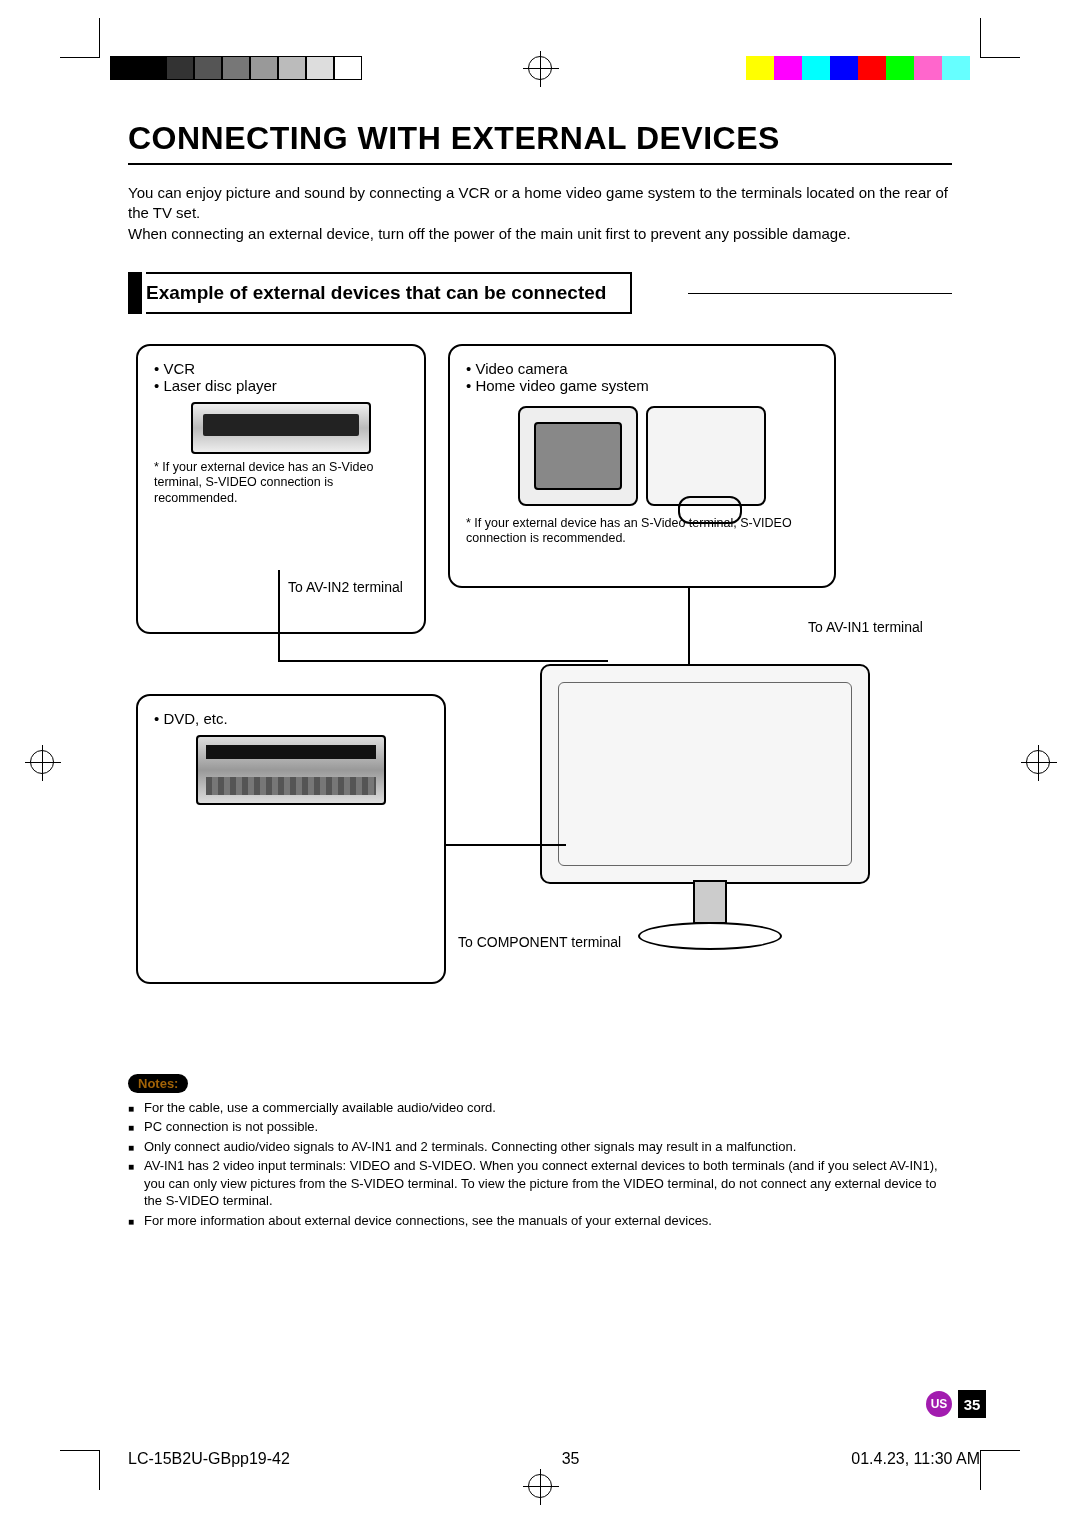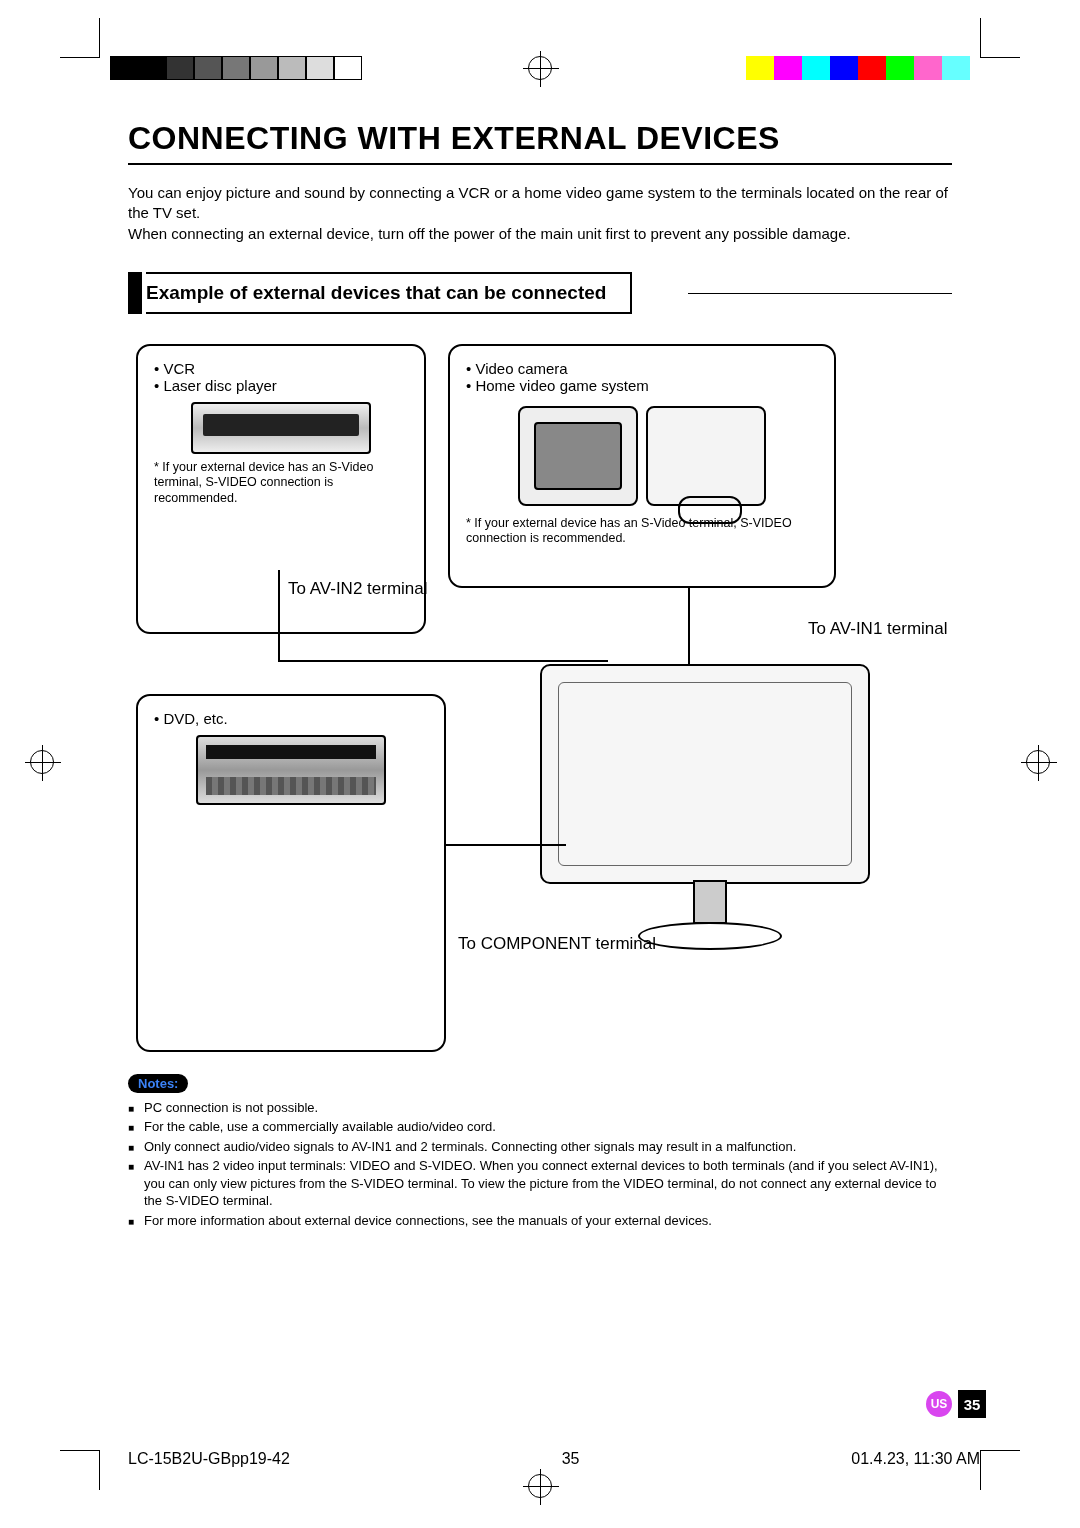--- a/index.html
+++ b/index.html
@@ -79,21 +79,21 @@
 
   .diagram-area { position: relative; height: 700px; }
 
   .box {
     position: absolute; border: 2px solid #000; border-radius: 14px;
     background: #fff; padding: 14px 16px 12px;
     font-size: 15px;
   }
   .box-a { left: 8px; top: 0; width: 290px; height: 290px; }
   .box-b { left: 320px; top: 0; width: 388px; height: 244px; }
-  .box-c { left: 8px; top: 350px; width: 310px; height: 358px; }
+  .box-c { left: 8px; top: 350px; width: 310px; height: 290px; }
 
   .bullets { list-style: none; margin-bottom: 8px; }
   .bullets li::before { content:'•  '; }
   .note-star { font-size: 12.5px; line-height: 1.25; margin-top: 6px; }
   .note-star::before { content:'*  '; }
 
   .device-img {
     margin: 6px auto 4px; display:flex; justify-content:center; align-items:center;
   }
   .vcr-shape { width: 180px; height: 52px; border:2px solid #000; border-radius:4px; position:relative; background:linear-gradient(#eee,#bbb,#eee); }
@@ -107,41 +107,41 @@
   .game-shape { background:#f4f4f4; position:relative;}
   .game-shape::after{content:'';position:absolute;left:30px;bottom:-20px;width:60px;height:24px;border:2px solid #000;border-radius:12px;}
 
   .tv-shape { position:absolute; left: 400px; top: 320px; width: 360px; height: 300px; }
   .tv-screen { position:absolute; left:12px; top:0; width:330px; height:220px; border:2px solid #000; border-radius:10px; background:#f6f6f6; }
   .tv-screen::after { content:''; position:absolute; left:16px; top:16px; right:16px; bottom:16px; border:1.5px solid #666; border-radius:6px;}
   .tv-stand { position:absolute; left:110px; top:216px; width:140px; height:70px;}
   .tv-stand::before{content:'';position:absolute;left:55px;top:0;width:30px;height:40px;background:#ccc;border:2px solid #000;}
   .tv-stand::after{content:'';position:absolute;left:0;bottom:0;width:140px;height:24px;border:2px solid #000;border-radius:50%;}
 
-  .conn-label { position:absolute; font-size:17px; }
+  .conn-label { position:absolute; font-size:14px; }
   .lbl-avin2 { left: 160px; top: 235px; }
   .lbl-avin1 { left: 680px; top: 275px; }
   .lbl-comp { left: 330px; top: 590px; }
 
   .connector-line { position:absolute; background:#000; }
 
   .notes-section { margin-top: 30px; font-size: 13px; }
   .notes-badge {
-    display:inline-block; background:#000; color:#3b82f6; border-radius:10px;
+    display:inline-block; background:#000; color:#a16207; border-radius:10px;
     padding: 2px 10px; font-size: 13px; font-weight:bold; margin-bottom:6px;
   }
   .notes-list { list-style:none; }
   .notes-list li { padding-left: 16px; position:relative; line-height:1.35; margin-bottom:2px;}
   .notes-list li::before { content:'■'; position:absolute; left:0; font-size:10px; top:3px;}
 
   .page-num-badge {
     position:absolute; right: 94px; bottom: 110px;
     display:flex; align-items:center; gap:6px;
   }
-  .us-circle { width:26px;height:26px;border-radius:50%;background:#d946ef;color:#fff;font-size:12px;font-weight:bold;display:flex;align-items:center;justify-content:center;}
+  .us-circle { width:26px;height:26px;border-radius:50%;background:#a21caf;color:#fff;font-size:12px;font-weight:bold;display:flex;align-items:center;justify-content:center;}
   .pg-box { width:28px;height:28px;background:#000;color:#fff;font-size:15px;font-weight:bold;display:flex;align-items:center;justify-content:center;}
 
   .footer-meta {
     position:absolute; bottom: 60px; left: 128px; right: 100px;
     font-size: 16px; display:flex; justify-content:space-between;
   }
 </style>
 </head>
 <body>
 
@@ -236,22 +236,22 @@
     <div class="connector-line" style="left:318px;top:500px;width:120px;height:2px"></div>
 
     <div class="conn-label lbl-avin2">To AV-IN2 terminal</div>
     <div class="conn-label lbl-avin1">To AV-IN1 terminal</div>
     <div class="conn-label lbl-comp">To COMPONENT terminal</div>
   </div>
 
   <div class="notes-section">
     <span class="notes-badge">Notes:</span>
     <ul class="notes-list" id="notes-list">
+        <li>For the cable, use a commercially available audio/video cord.</li>
         <li>PC connection is not possible.</li>
-        <li>For the cable, use a commercially available audio/video cord.</li>
         <li>Only connect audio/video signals to AV-IN1 and 2 terminals. Connecting other signals may result in a malfunction.</li>
         <li>AV-IN1 has 2 video input terminals: VIDEO and S-VIDEO. When you connect external devices to both terminals (and if you select AV-IN1), you can only view pictures from the S-VIDEO terminal. To view the picture from the VIDEO terminal, do not connect any external device to the S-VIDEO terminal.</li>
         <li>For more information about external device connections, see the manuals of your external devices.</li>
       </ul>
   </div>
 </div>
 
 <div class="page-num-badge">
   <div class="us-circle">US</div>
   <div class="pg-box">35</div>

